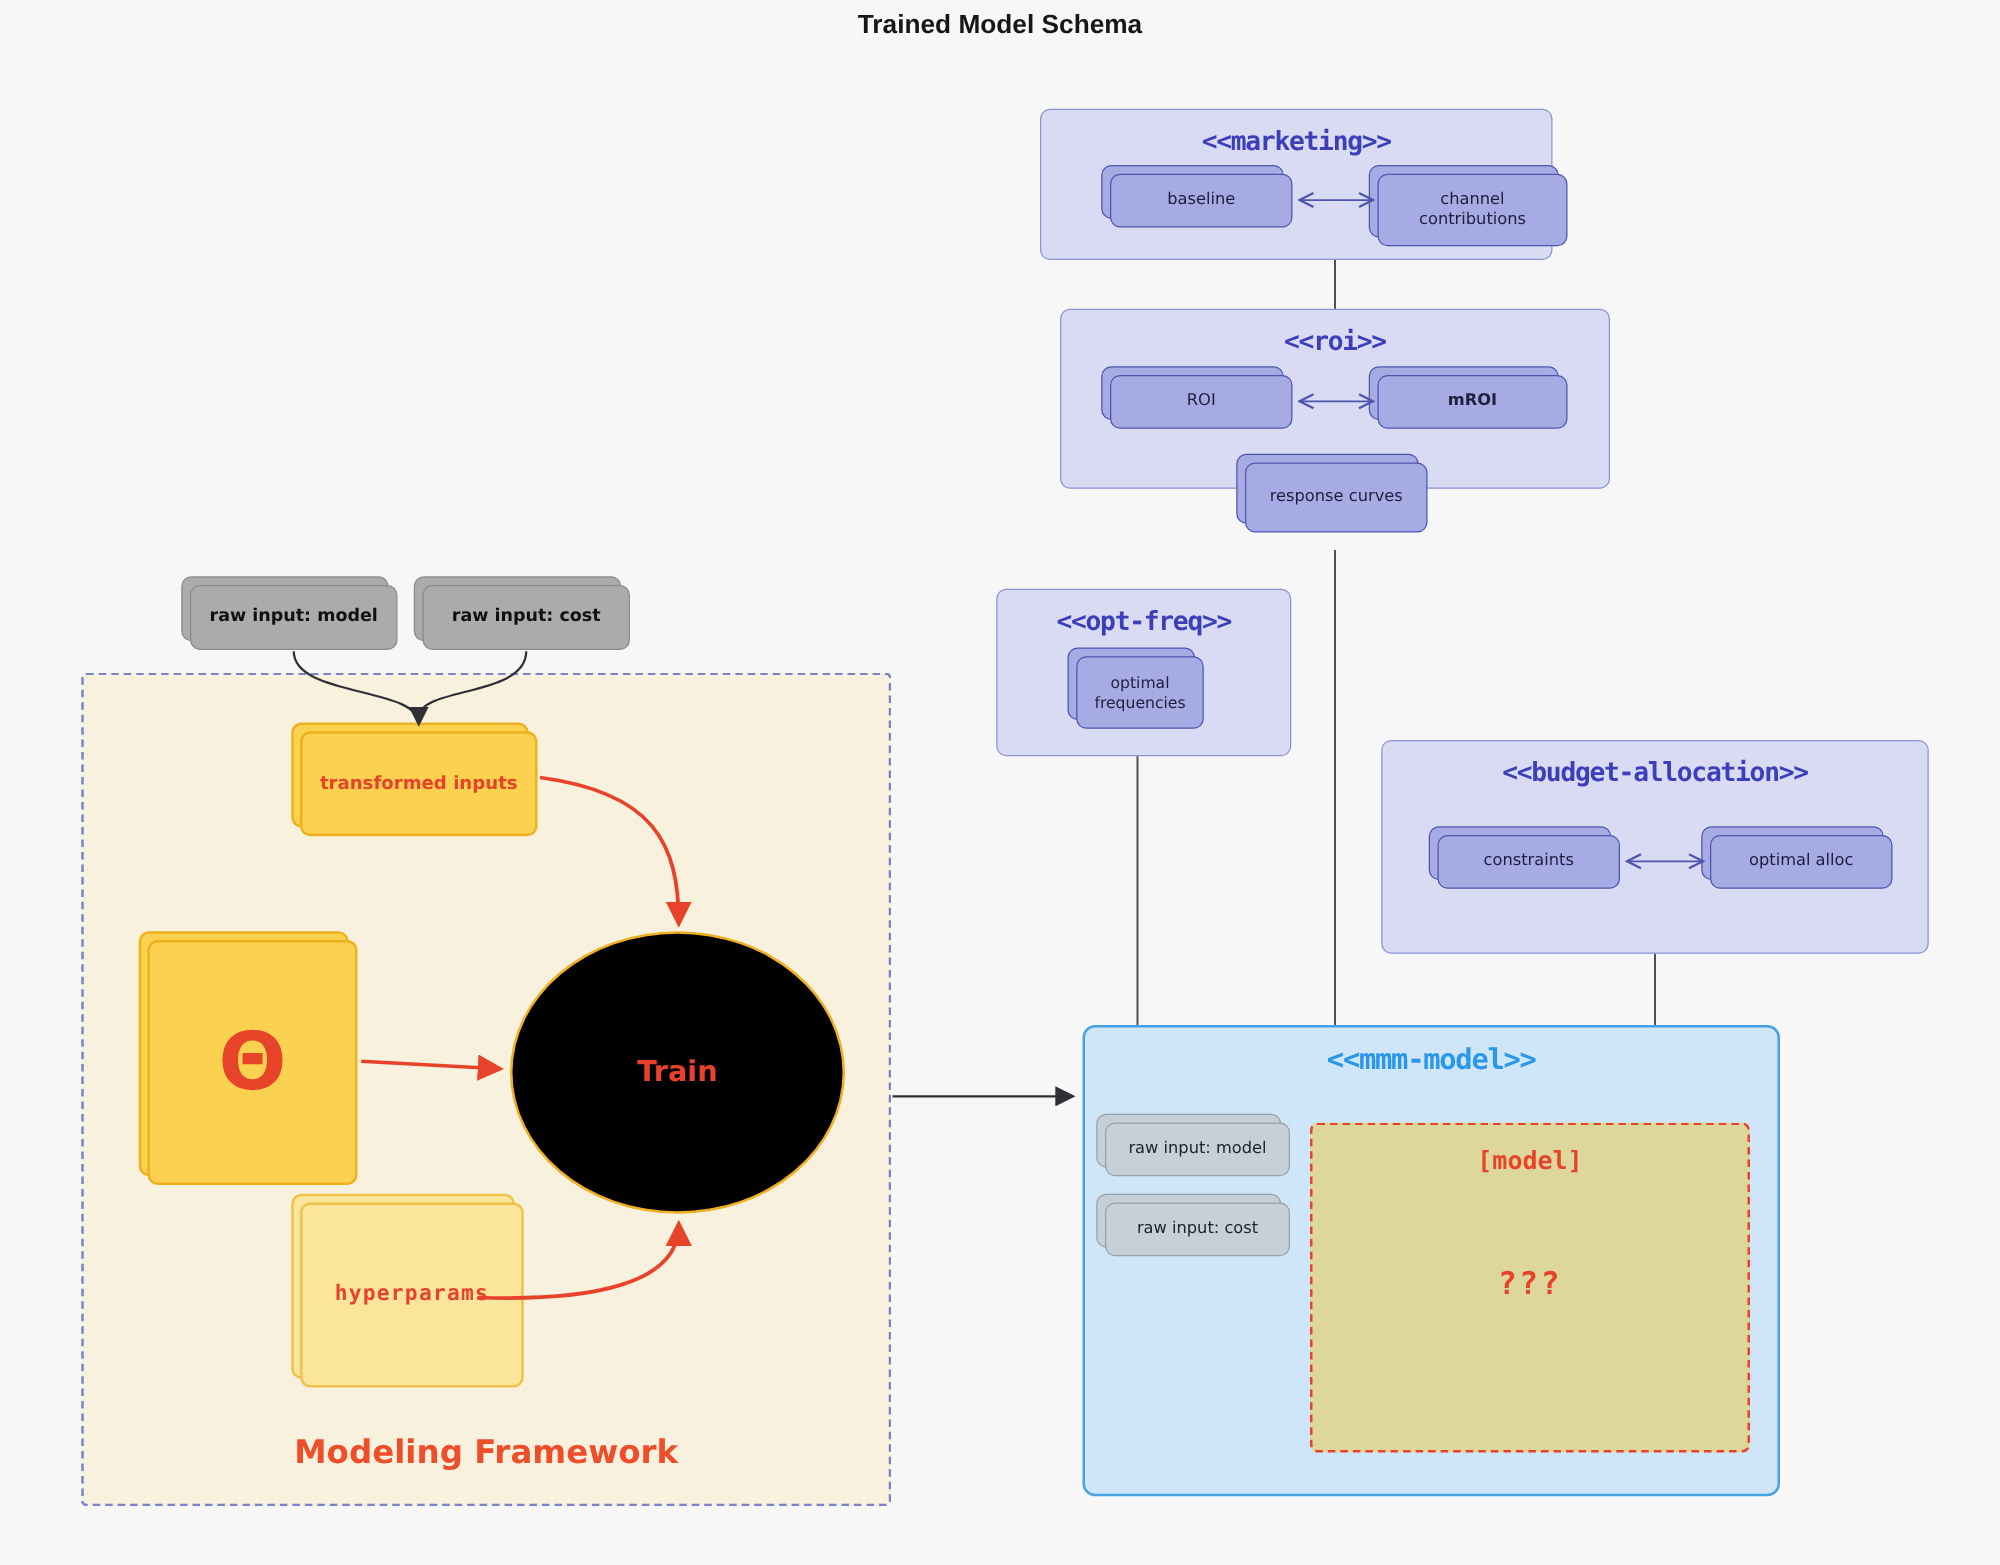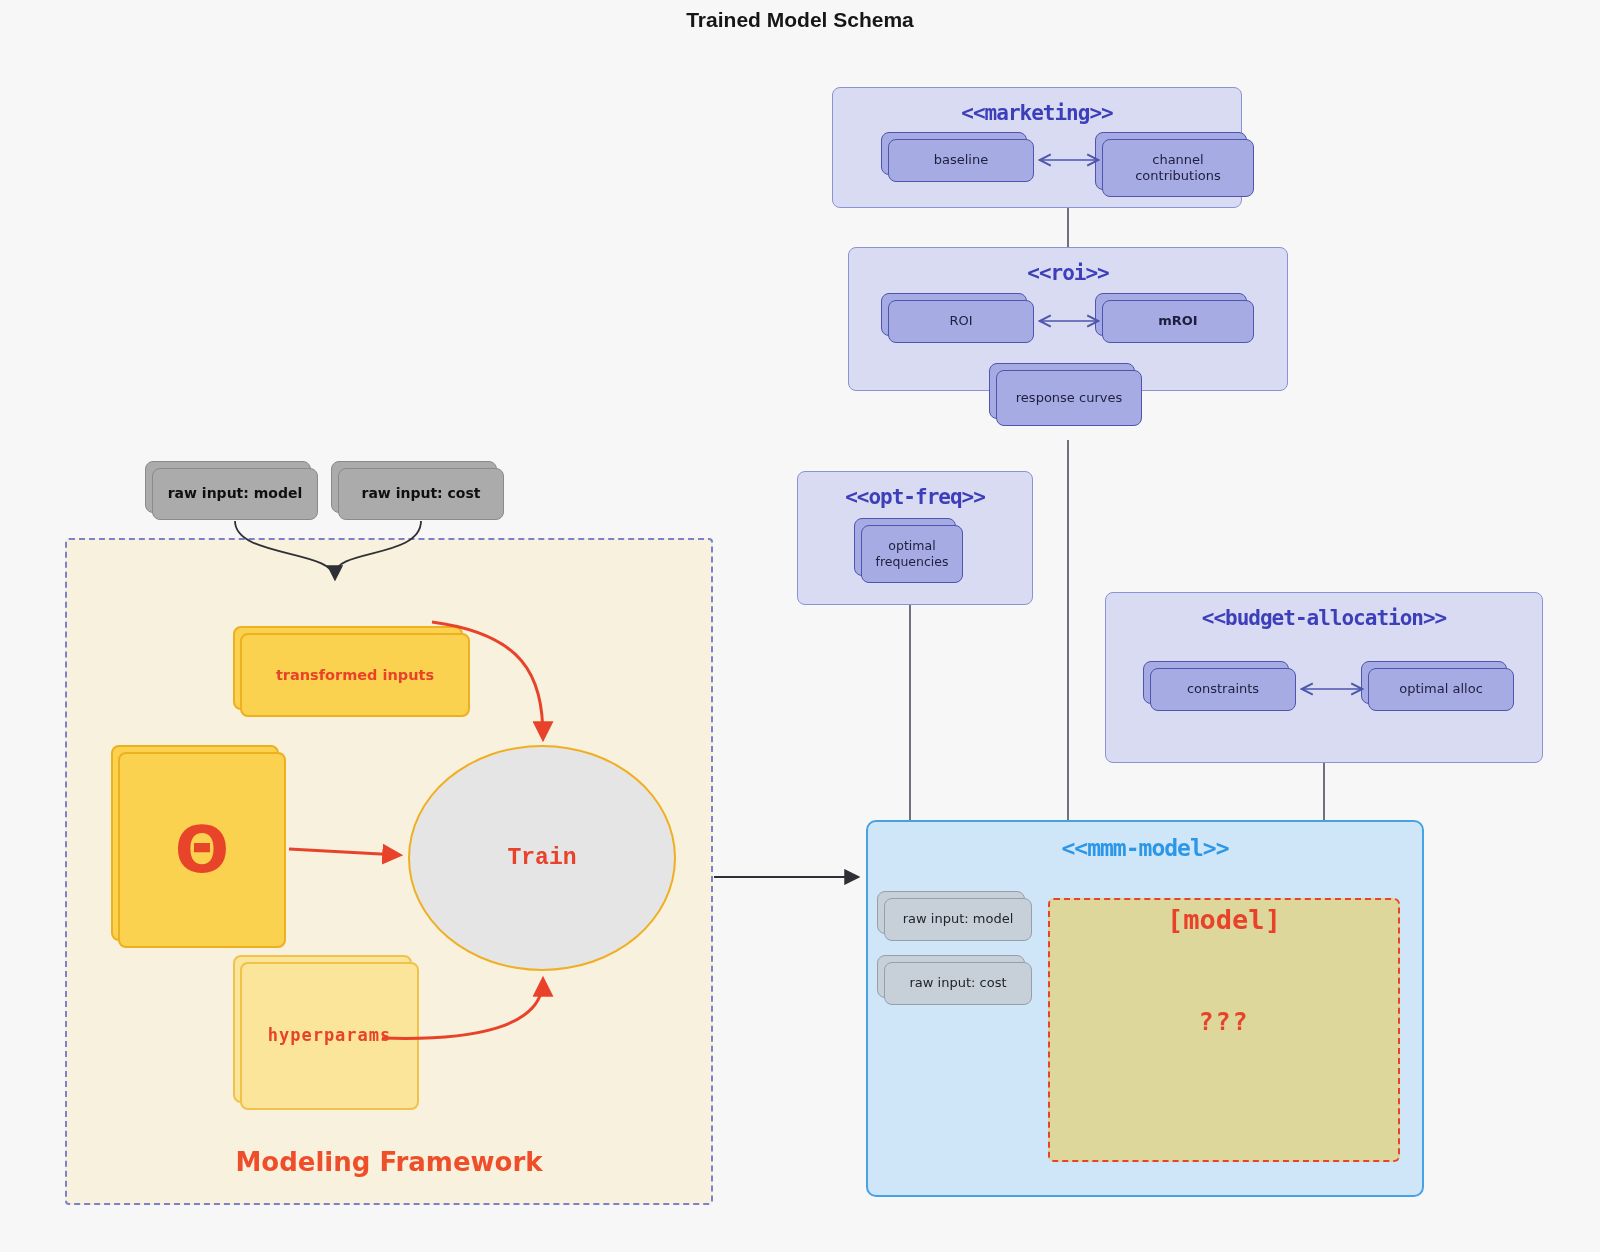--- a/index.html
+++ b/index.html
@@ -48,30 +48,30 @@
   .v-grayblue { --bg:#c7d0d8; --bd:#96a0a8; }
   .v-grayblue > .face { color:#20252a; font-size:13px; }
   .v-yellow   { --bg:#fad24f; --bd:#edb01f; --bw:2px; }
   .v-paleyellow { --bg:#fbe59b; --bd:#f0c24a; --bw:2px; }
 
   .txt-red-bold  { color:#e8432a; font-weight:bold; font-size:14.5px; }
   .txt-red-mono  { color:#e8432a; font-weight:bold; font-family:"DejaVu Sans Mono", monospace; font-size:17px; letter-spacing:1px; }
   .txt-theta     { color:#e8442a; font-weight:bold; font-size:64px; font-family:"DejaVu Sans", sans-serif; }
 
   .ellipse {
-    position:absolute; border-radius:50%; background:#e5e5e5; border:2px solid #f0ae21; box-sizing:border-box;
+    position:absolute; border-radius:50%; background:#000000; border:2px solid #f0ae21; box-sizing:border-box;
     display:flex; align-items:center; justify-content:center;
-    color:#e8432a; font-weight:bold; font-size:23px;font-family:Liberation Mono, monospace;
+    color:#e8432a; font-weight:bold; font-size:23px;
   }
 
   .model-dashed {
     position:absolute; background:#ddd79c; border:2.6px dashed #e8432a; border-radius:6px; box-sizing:border-box;
     text-align:center; font-family:"DejaVu Sans Mono", monospace; font-weight:bold; color:#e8432a;
   }
-  .model-tag { margin-top:4px; font-size:27px; }
+  .model-tag { margin-top:16px; font-size:20px; }
   .model-unknown { margin-top:72px; font-size:25px; letter-spacing:2px; }
 </style>
 </head>
 <body>
 
 <div id="canvas">
 
   <div class="diagram-title">Trained Model Schema</div>
 
   <div class="pkg" style="left:808px; top:87px; width:410px; height:121px;margin-left:24px;">
@@ -144,21 +144,21 @@
 
   <div class="stack v-gray" style="left:152px; top:468px; width:166px; height:52px;">
     <i class="ghost"></i>
     <div class="face">raw input: model</div>
   </div>
   <div class="stack v-gray" style="left:338px; top:468px; width:166px; height:52px;">
     <i class="ghost"></i>
     <div class="face">raw input: cost</div>
   </div>
 
-  <div class="stack v-yellow" style="left:240px; top:585px; width:230px; height:84px;margin-top:48px;">
+  <div class="stack v-yellow" style="left:240px; top:585px; width:190px; height:84px;">
     <i class="ghost"></i>
     <div class="face txt-red-bold">transformed inputs</div>
   </div>
 
   <div class="stack v-yellow" style="left:118px; top:752px; width:168px; height:196px;">
     <i class="ghost"></i>
     <div class="face txt-theta">Θ</div>
   </div>
 
   <div class="ellipse" style="left:408px; top:745px; width:268px; height:226px;">

